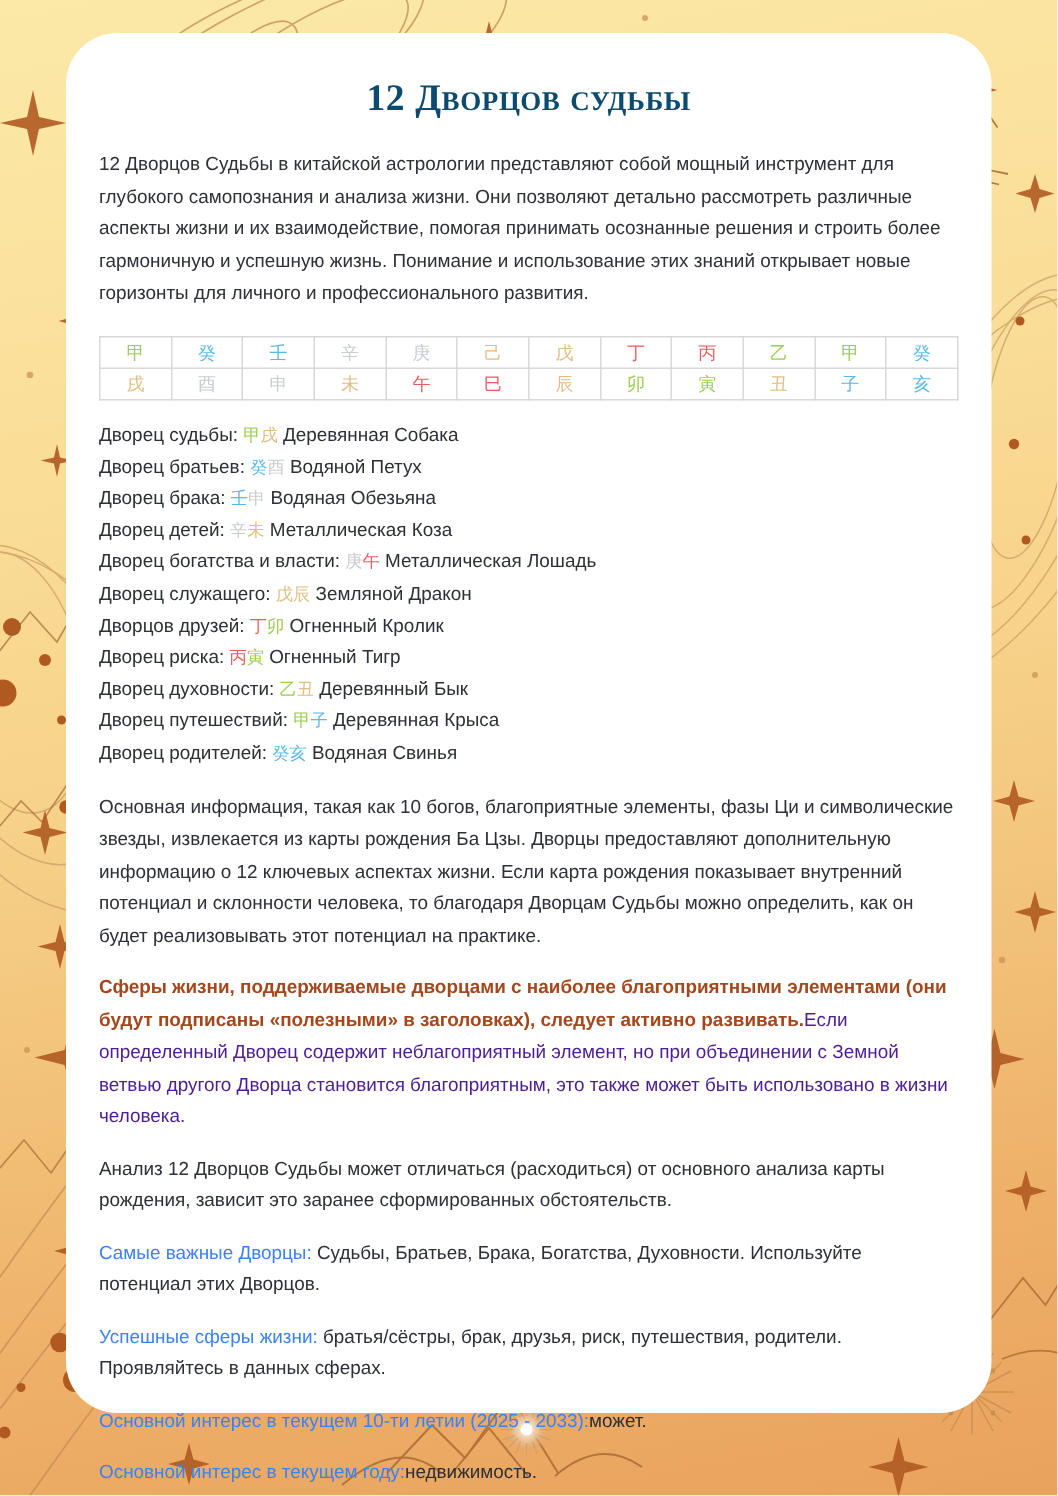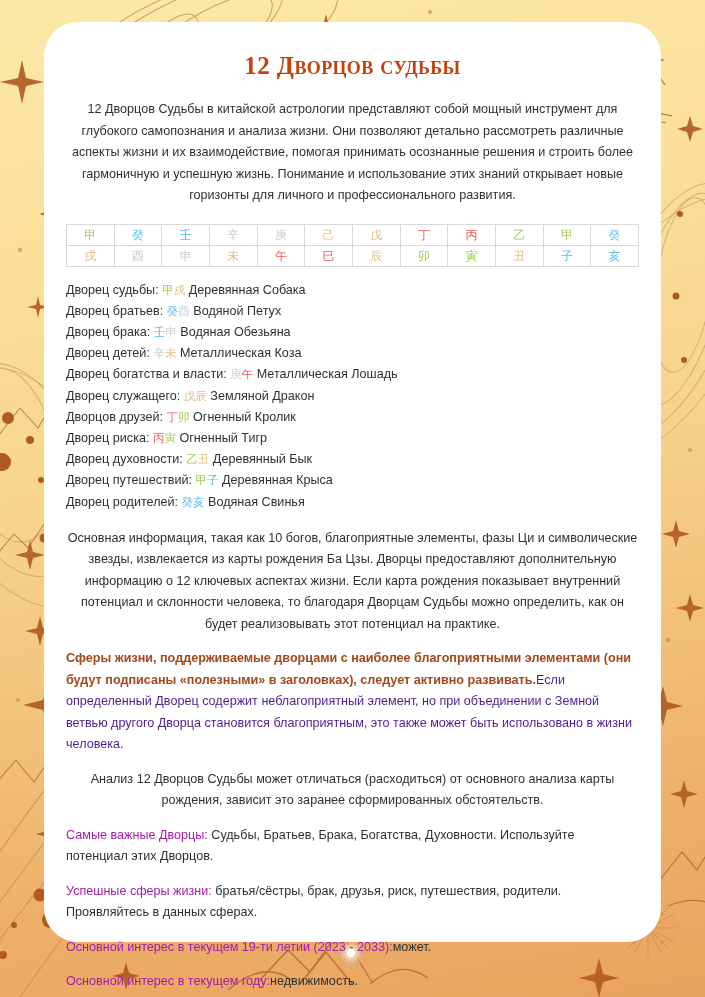--- a/index.html
+++ b/index.html
@@ -55,34 +55,34 @@
   .card-inner {
     position: absolute;
     left: 22px;
     right: 22px;
     top: 30px;
   }
 
   
   .doc-title {
     font-family: "Liberation Serif", serif;
-    color: #c2410c;
+    color: #0c4a6e;
     font-size: 25px;
     text-align: center;
     font-variant: small-caps;
     letter-spacing: 0.4px;
     margin-bottom: 19px;
   }
 
   
   .para {
     font-size: 12.6px;
     line-height: 21.5px;
     color: #2e3038;
-    text-align: center;
+    text-align: left;
     margin-bottom: 13px;
   }
 
   .para-intro { margin-bottom: 17px; }
 
   
   .pillars {
     border-collapse: collapse;
     width: 100%;
     margin-bottom: 13px;
@@ -128,21 +128,21 @@
   }
 
   .para-orange-body { color: #4c1d95; }
 
   .para-accent-block {
     font-size: 12.6px;
     line-height: 21.5px;
     margin-bottom: 13px;
   }
 
-  .label-orange { color: #a21caf; }
+  .label-orange { color: #3b82f6; }
   .value-dark { color: #2e3038; }
 
   .para-kv {
     font-size: 12.6px;
     line-height: 21.5px;
     margin-bottom: 13px;
   }
 </style>
 </head>
 <body>
@@ -402,21 +402,21 @@
 
       <p class="para-kv">
         <span class="label-orange">Самые важные Дворцы:</span><span class="value-dark"> Судьбы, Братьев, Брака, Богатства, Духовности. Используйте потенциал этих Дворцов.</span>
       </p>
 
       <p class="para-kv">
         <span class="label-orange">Успешные сферы жизни:</span><span class="value-dark"> братья/сёстры, брак, друзья, риск, путешествия, родители. Проявляйтесь в данных сферах.</span>
       </p>
 
       <p class="para-kv">
-        <span class="label-orange">Основной интерес в текущем 19-ти летии (2023 - 2033):</span><span class="value-dark">может.</span>
+        <span class="label-orange">Основной интерес в текущем 10-ти летии (2025 - 2033):</span><span class="value-dark">может.</span>
       </p>
 
       <p class="para-kv">
         <span class="label-orange">Основной интерес в текущем году:</span><span class="value-dark">недвижимость.</span>
       </p>
 
     </div>
   </div>
 </div>
 

